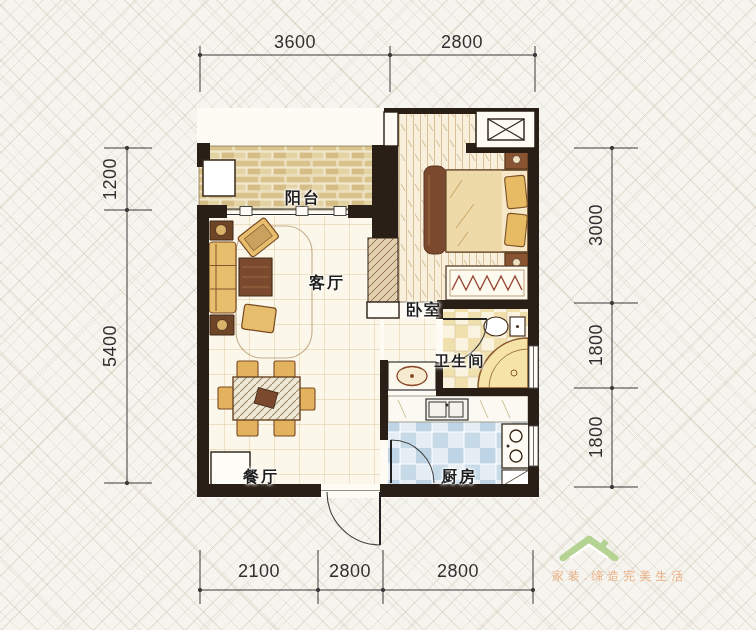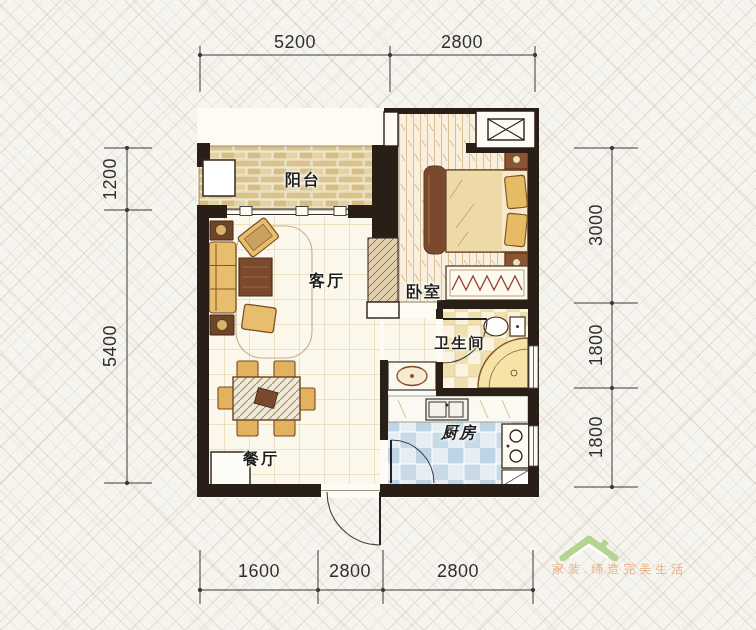--- a/index.html
+++ b/index.html
@@ -11,31 +11,32 @@
       repeating-linear-gradient(45deg, rgba(196,186,166,.30) 0 1px, transparent 1px 13px),
       repeating-linear-gradient(-45deg, rgba(196,186,166,.30) 0 1px, transparent 1px 13px),
       repeating-linear-gradient(45deg, rgba(196,186,166,.16) 0 2px, transparent 2px 49px),
       repeating-linear-gradient(-45deg, rgba(196,186,166,.16) 0 2px, transparent 2px 49px);
   }
   #plan-svg{position:absolute;left:0;top:0;}
   .lbl{position:absolute;transform:translate(-50%,-50%);white-space:nowrap;}
   .lbl-room{
     font-size:16px;font-weight:bold;color:#1d1d1d;letter-spacing:2px;
     text-shadow:0 0 3px #fff,0 0 3px #fff,0 0 5px #fff;
+    margin-top:18px;
   }
   .lbl-dim{font-size:18px;color:#2f2f2f;letter-spacing:.5px;}
   .lbl-dim-v{transform:translate(-50%,-50%) rotate(-90deg);}
   #logo{position:absolute;left:552px;top:533px;width:190px;}
   #logo .roof{margin-left:6px;display:block;}
   #logo .title{
     font-size:37px;font-weight:bold;color:#f2b084;letter-spacing:1px;line-height:1;
     margin-top:-2px;
   }
   #logo .tagline{
-    font-size:12px;color:#e9a26f;letter-spacing:4px;opacity:.85;
+    margin-top:7px;font-size:12px;color:#e9a26f;letter-spacing:4px;opacity:.85;
   }
 </style>
 </head>
 <body>
 
 <div id="stage">
 
   <svg id="plan-svg" width="756" height="630" viewBox="0 0 756 630">
     <defs>
       <pattern id="brick" width="26" height="16" patternUnits="userSpaceOnUse">
@@ -249,34 +250,34 @@
       <path d="M200,590 L533,590" fill="none"></path>
       <path d="M200,550 L200,604 M318,550 L318,604 M383,550 L383,604 M533,550 L533,604" fill="none"></path>
       <circle cx="200" cy="590" r="1.7"></circle>
         <circle cx="318" cy="590" r="1.7"></circle>
         <circle cx="383" cy="590" r="1.7"></circle>
         <circle cx="533" cy="590" r="1.7"></circle>
     </g>
   </svg>
 
   <span class="lbl lbl-room" style="left:303px;top:180px;">阳台</span>
-  <span class="lbl lbl-room" style="left:327px;top:281px;">客厅</span>
+  <span class="lbl lbl-room" style="left:327px;top:265px;">客厅</span>
   <span class="lbl lbl-room" style="left:424px;top:292px;">卧室</span>
   <span class="lbl lbl-room" style="left:460px;top:343px;font-size:15px;">卫生间</span>
   <span class="lbl lbl-room" style="left:261px;top:459px;">餐厅</span>
-  <span class="lbl lbl-room" style="left:459px;top:433px;font-style:italic;">厨房</span>
-
-  <span class="lbl lbl-dim" style="left:295px;top:42px;">5200</span>
+  <span class="lbl lbl-room" style="left:459px;top:459px;">厨房</span>
+
+  <span class="lbl lbl-dim" style="left:295px;top:42px;">3600</span>
   <span class="lbl lbl-dim" style="left:462px;top:42px;">2800</span>
   <span class="lbl lbl-dim lbl-dim-v" style="left:110px;top:179px;">1200</span>
   <span class="lbl lbl-dim lbl-dim-v" style="left:110px;top:346px;">5400</span>
   <span class="lbl lbl-dim lbl-dim-v" style="left:596px;top:225px;">3000</span>
   <span class="lbl lbl-dim lbl-dim-v" style="left:596px;top:345px;">1800</span>
   <span class="lbl lbl-dim lbl-dim-v" style="left:596px;top:437px;">1800</span>
-  <span class="lbl lbl-dim" style="left:259px;top:571px;">1600</span>
+  <span class="lbl lbl-dim" style="left:259px;top:571px;">2100</span>
   <span class="lbl lbl-dim" style="left:350px;top:571px;">2800</span>
   <span class="lbl lbl-dim" style="left:458px;top:571px;">2800</span>
 
   <div id="logo">
     <svg class="roof" width="62" height="28" viewBox="0 0 62 28">
       <path d="M5,25 L31,6 L57,25" fill="none" stroke="#b5d393" stroke-width="7" stroke-linejoin="round" stroke-linecap="round"></path>
       <path d="M12,25 L31,12 L50,25" fill="none" stroke="#ffffff" stroke-width="2.6" stroke-linejoin="round"></path>
       <rect x="43" y="7" width="6" height="8" fill="#b5d393" transform="rotate(35 46 11)"></rect>
     </svg>
     <div class="tagline">家装.缔造完美生活</div>

